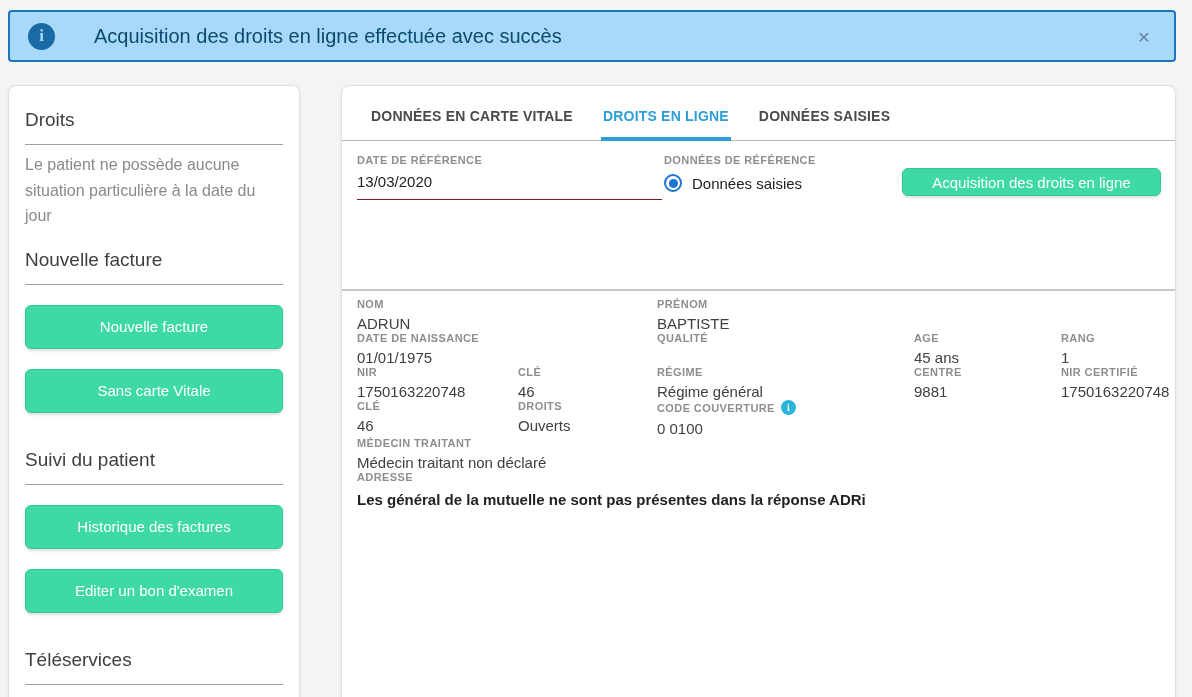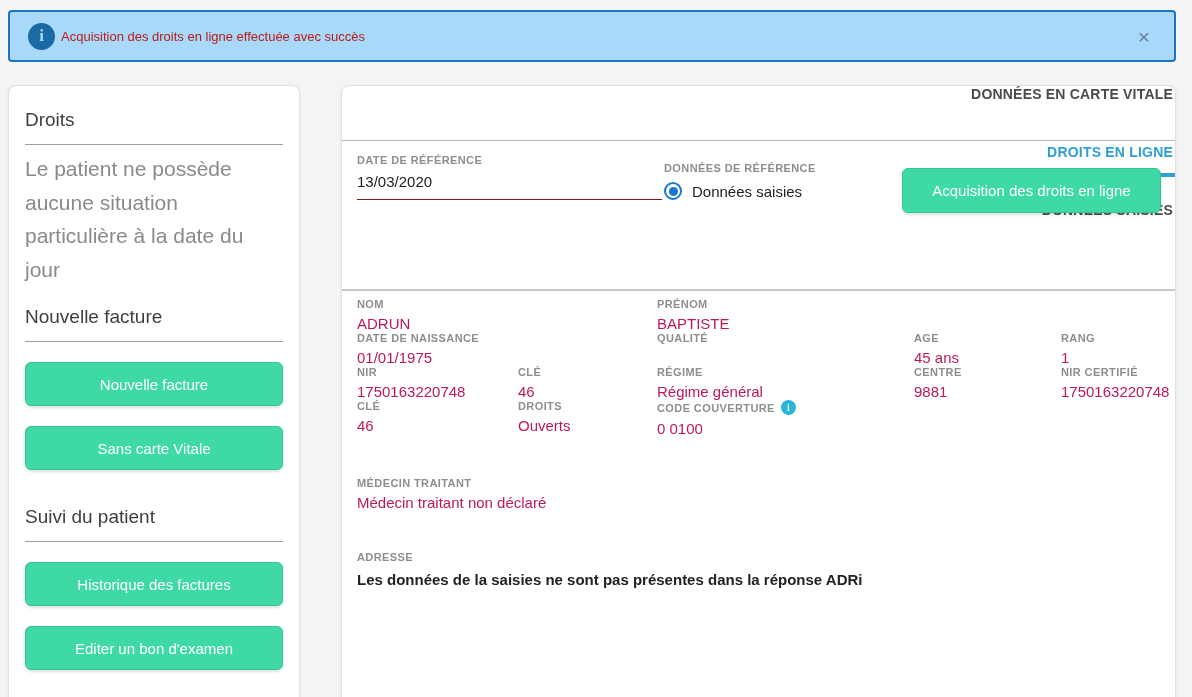--- a/index.html
+++ b/index.html
@@ -16,105 +16,105 @@
     position: absolute; left: 8px; top: 10px; width: 1168px; height: 52px;
     background: #a9d9f8; border: 2px solid #1d76bb; border-radius: 4px;
     display: flex; align-items: center; padding: 0 18px;
   }
   .banner .info-circle {
     width: 27px; height: 27px; border-radius: 50%; background: #1a6aa5;
     color: #a9d9f8; display: flex; align-items: center; justify-content: center;
     font-weight: bold; font-size: 17px; font-family: "Liberation Serif", serif;
     flex: 0 0 27px;
   }
-  .banner .banner-text { margin-left: 6px; font-size: 13px; color: #b91c1c; }
+  .banner .banner-text { margin-left: 39px; font-size: 20px; color: #0c4a6e; }
   .banner .close-x {
     margin-left: auto; font-size: 21px; color: #64819c; cursor: pointer;
     line-height: 1; padding: 2px 6px;
   }
 
   
   .sidebar {
     position: absolute; left: 8px; top: 85px; width: 292px; height: 640px;
     background: #fff; border: 1px solid #e0e0e0; border-radius: 8px;
     box-shadow: 0 1px 3px rgba(0,0,0,0.08);
     padding: 6px 16px 0 16px;
   }
   .side-heading {
     font-size: 19px; font-weight: 400; color: #3f3f3f;
     margin-top: 20px; margin-bottom: 13px;
   }
   .side-heading:first-child { margin-top: 17px; }
   .side-divider { height: 1px; background: #9e9e9e; margin-bottom: 6px; }
   .side-text {
-    font-size: 21px; color: #8a8a8a; line-height: 1.6; margin-top: 7px;
+    font-size: 16px; color: #8a8a8a; line-height: 1.6; margin-top: 7px;
   }
   .btn-green {
     display: block; width: 100%; height: 44px; margin-top: 20px;
     background: #3fdaa4; border: 1px solid #30c893; border-radius: 6px;
     color: #ffffff; font-size: 15px; font-family: inherit;
     box-shadow: 0 2px 3px rgba(0,0,0,0.12); cursor: pointer;
   }
   .sidebar .btn-green + .btn-green { margin-top: 20px; }
   .side-gap { height: 16px; }
 
   
   .main-card {
     position: absolute; left: 341px; top: 85px; width: 835px; height: 640px;
     background: #fff; border: 1px solid #e0e0e0; border-radius: 8px;
     box-shadow: 0 1px 3px rgba(0,0,0,0.08);
   }
   .tabs-row {
     display: flex; gap: 26px; padding: 0 0 0 27px;
-    border-bottom: 1px solid #b5b5b5; height: 55px; align-items: flex-end; flex-direction: column;
+    border-bottom: 1px solid #b5b5b5; height: 55px; align-items: flex-end;
   }
   .tab {
     position: relative; font-size: 14px; font-weight: 700; color: #4a4a4a;
     letter-spacing: 0.2px; padding: 0 2px 16px 2px; cursor: pointer;
   }
   .tab.active { color: #2e9fd6; }
   .tab.active::after {
     content: ""; position: absolute; left: 0; right: 0; bottom: -1px;
     height: 4px; background: #2e9fd6;
   }
 
   .form-section { position: relative; height: 148px; }
   .field-label {
     font-size: 11px; font-weight: 700; color: #8e8e8e; letter-spacing: 0.4px;
   }
   .date-group { position: absolute; left: 15px; top: 13px; width: 305px; }
   .date-value {
     font-size: 15px; color: #222; padding: 7px 0 9px 0;
     border-bottom: 1px solid #7f1d1d; width: 100%;
   }
-  .ref-group { position: absolute; left: 322px; top: 13px; margin-top: 8px; }
+  .ref-group { position: absolute; left: 322px; top: 13px; }
   .radio-row { display: flex; align-items: center; margin-top: 8px; }
   .radio-outer {
     width: 18px; height: 18px; border-radius: 50%; border: 2px solid #1976d2;
     display: flex; align-items: center; justify-content: center; cursor: pointer;
   }
   .radio-inner { width: 9px; height: 9px; border-radius: 50%; background: #1976d2; }
   .radio-label { font-size: 15px; color: #222; margin-left: 10px; }
   .acquire-btn {
-    position: absolute; right: 14px; top: 27px; width: 259px; height: 45px;
+    position: absolute; right: 14px; top: 27px; width: 259px; height: 28px;
     margin-top: 0;
   }
 
   .section-divider { height: 2px; background: #c8c8c8; }
 
   .data-section {
     padding: 7px 15px 0 15px;
     display: grid;
     grid-template-columns: 161px 139px 257px 147px 1fr;
   }
   .fld { }
-  .fld .val { font-size: 15px; color: #be185d; margin-top: 5px; }
+  .fld .val { font-size: 15px; color: #404040; margin-top: 5px; }
   .span2 { grid-column: span 2; }
   .span3 { grid-column: span 3; }
-  .span5 { grid-column: span 5; margin-top: 40px; }
+  .span5 { grid-column: span 5; }
   .label-with-icon { display: flex; align-items: center; gap: 6px; }
   .mini-info {
     width: 15px; height: 15px; border-radius: 50%; background: #29b5d8;
     color: #fff; font-size: 10px; font-weight: 700; line-height: 15px;
     text-align: center; font-family: "Liberation Serif", serif; cursor: pointer;
   }
   .mutuelle-note {
     grid-column: span 5; font-size: 15px; font-weight: 700; color: #222;
     margin-top: 8px; padding-bottom: 16px;
   }
@@ -245,15 +245,15 @@
 
     <div class="fld span5">
       <div class="field-label">MÉDECIN TRAITANT</div>
       <div class="val">Médecin traitant non déclaré</div>
     </div>
 
     <div class="fld span5">
       <div class="field-label">ADRESSE</div>
     </div>
 
-    <div class="mutuelle-note">Les données de la saisies ne sont pas présentes dans la réponse ADRi</div>
+    <div class="mutuelle-note">Les général de la mutuelle ne sont pas présentes dans la réponse ADRi</div>
   </div>
 </div>
 
 </body></html>

